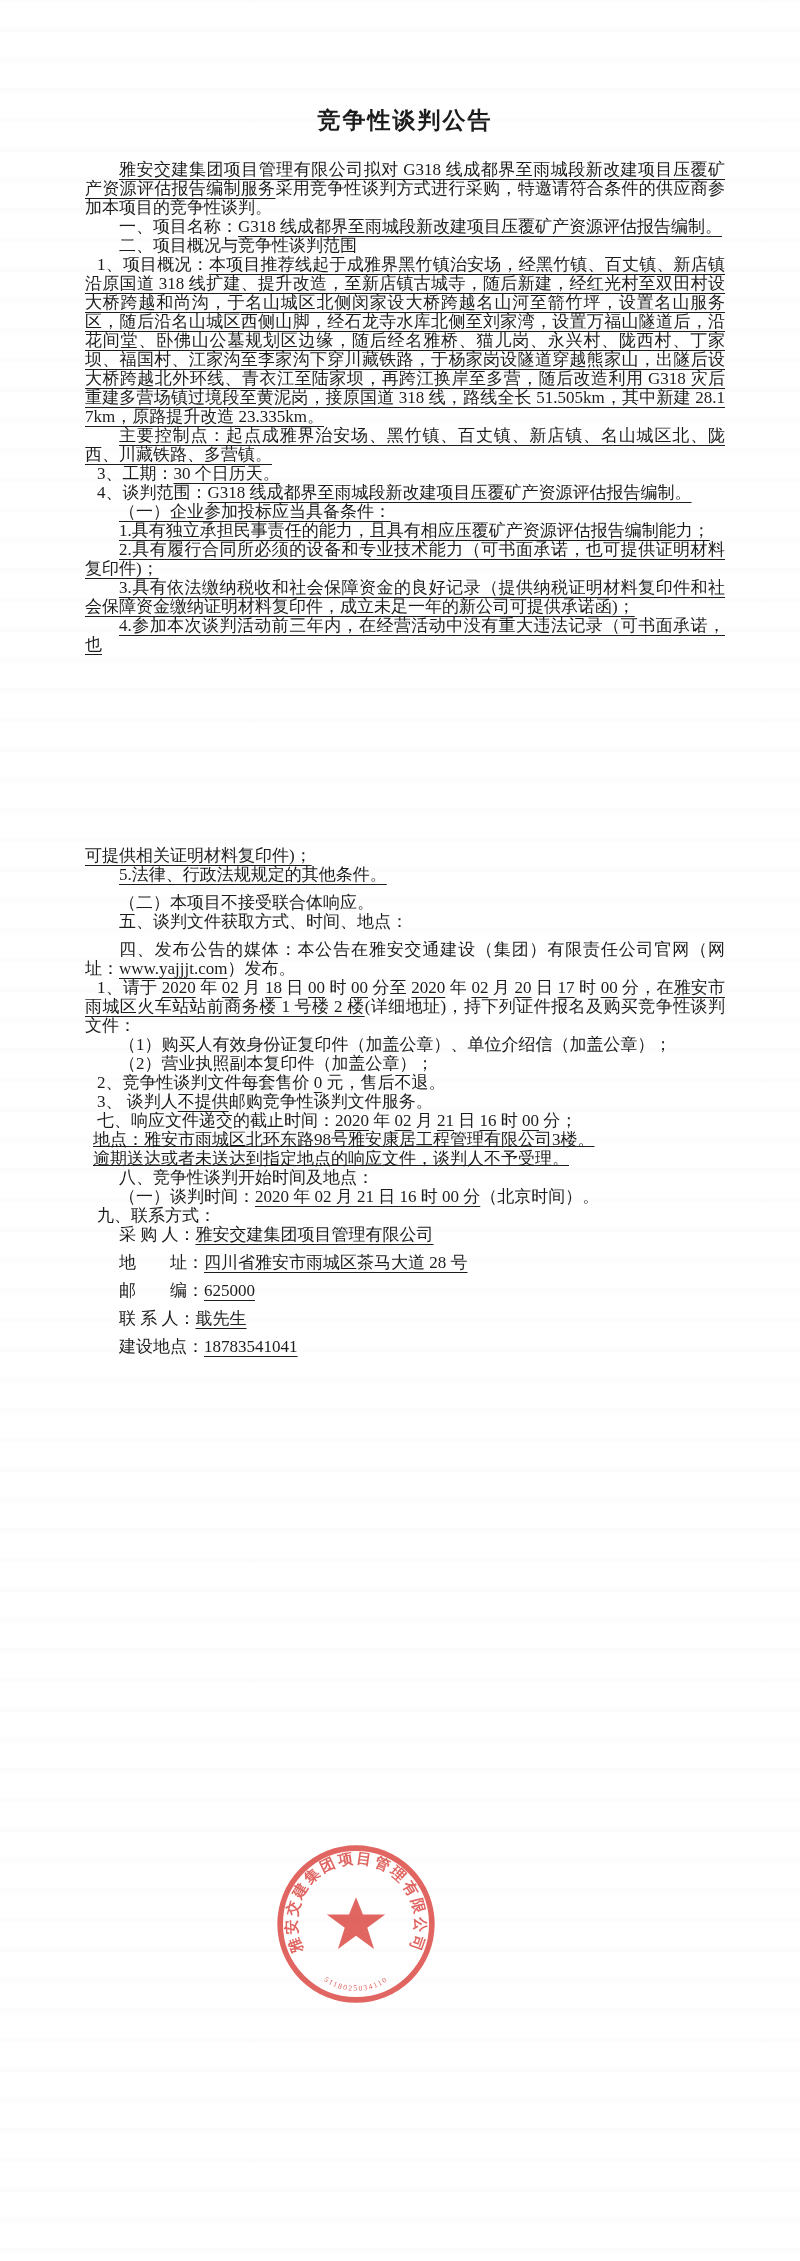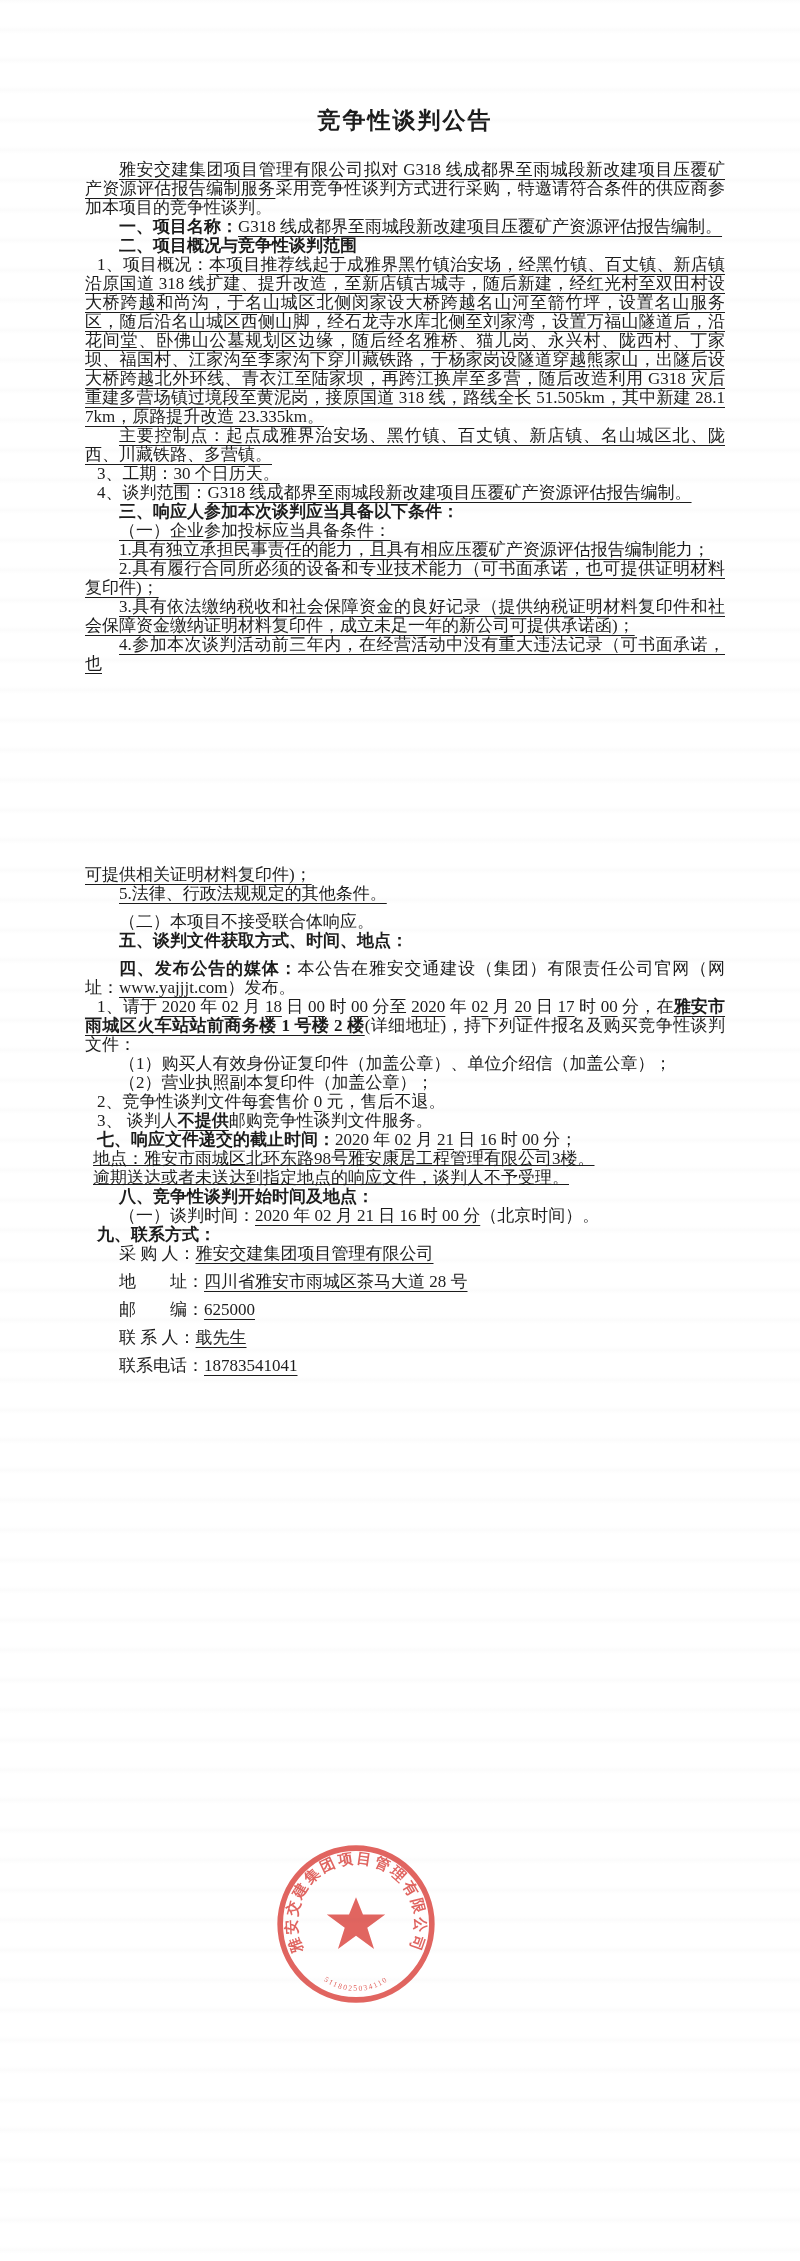--- a/index.html
+++ b/index.html
@@ -33,21 +33,21 @@
     line-height:19px;
     text-align:justify;
     word-break:break-all;
   }
   
   p.i2{text-indent:34px;}
   p.i1{text-indent:12px;}
   p.i05{text-indent:8px;text-decoration:underline;}
   p.i0{text-indent:0;}
   p.sp{margin-top:9px !important;}
-  .b{font-weight:bold;}
+  .b{font-weight:normal;}
   .u{text-decoration:underline;text-underline-offset:4px;text-decoration-thickness:1px;}
   .page-gap{height:192px;}
   
   .seal{
     position:absolute;
     left:274px;top:1842px;
     width:164px;height:164px;
     opacity:0.88;
     mix-blend-mode:multiply;
     pointer-events:none;
@@ -60,21 +60,20 @@
 <div class="page">
   <h1 class="doc-title">竞争性谈判公告</h1>
   <div id="doc-body">
       <p class="i2"><span class="u">雅安交建集团项目管理有限公司拟对 G318 线成都界至雨城段新改建项目压覆矿产资源评估报告编制服务</span><span class="">采用竞争性谈判方式进行采购，特邀请符合条件的供应商参加本项目的竞争性谈判。</span></p>
       <p class="i2"><span class="b ">一、项目名称：</span><span class="u">G318 线成都界至雨城段新改建项目压覆矿产资源评估报告编制。</span></p>
       <p class="i2"><span class="b ">二、项目概况与竞争性谈判范围</span></p>
       <p class="i1"><span class="">1、项目概况：</span><span class="u">本项目推荐线起于成雅界黑竹镇治安场，经黑竹镇、百丈镇、新店镇沿原国道 318 线扩建、提升改造，至新店镇古城寺，随后新建，经红光村至双田村设大桥跨越和尚沟，于名山城区北侧闵家设大桥跨越名山河至箭竹坪，设置名山服务区，随后沿名山城区西侧山脚，经石龙寺水库北侧至刘家湾，设置万福山隧道后，沿花间堂、卧佛山公墓规划区边缘，随后经名雅桥、猫儿岗、永兴村、陇西村、丁家坝、福国村、江家沟至李家沟下穿川藏铁路，于杨家岗设隧道穿越熊家山，出隧后设大桥跨越北外环线、青衣江至陆家坝，再跨江换岸至多营，随后改造利用 G318 灾后重建多营场镇过境段至黄泥岗，接原国道 318 线，路线全长 51.505km，其中新建 28.17km，原路提升改造 23.335km。</span></p>
       <p class="i2"><span class="u">主要控制点：起点成雅界治安场、黑竹镇、百丈镇、新店镇、名山城区北、陇西、川藏铁路、多营镇。</span></p>
       <p class="i1"><span class="">3、工期：</span><span class="u">30 个日历天。</span></p>
       <p class="i1"><span class="">4、谈判范围：</span><span class="u">G318 线成都界至雨城段新改建项目压覆矿产资源评估报告编制。</span></p>
-      <p class="i2"><span class="b ">三、响应人参加本次谈判应当具备以下条件：</span></p>
       <p class="i2"><span class="u">（一）企业参加投标应当具备条件：</span></p>
       <p class="i2"><span class="u">1.具有独立承担民事责任的能力，且具有相应压覆矿产资源评估报告编制能力；</span></p>
       <p class="i2"><span class="u">2.具有履行合同所必须的设备和专业技术能力（可书面承诺，也可提供证明材料复印件)；</span></p>
       <p class="i2"><span class="u">3.具有依法缴纳税收和社会保障资金的良好记录（提供纳税证明材料复印件和社会保障资金缴纳证明材料复印件，成立未足一年的新公司可提供承诺函)；</span></p>
       <p class="i2"><span class="u">4.参加本次谈判活动前三年内，在经营活动中没有重大违法记录（可书面承诺，也</span></p>
       <div class="page-gap"></div>
       <p class="i0"><span class="u">可提供相关证明材料复印件)；</span></p>
       <p class="i2"><span class="u">5.法律、行政法规规定的其他条件。</span></p>
       <p class="i2 sp"><span class="">（二）本项目不接受联合体响应。</span></p>
       <p class="i2"><span class="b ">五、谈判文件获取方式、时间、地点：</span></p>
@@ -87,21 +86,21 @@
       <p class="i1"><span class="b ">七、响应文件递交的截止时间：</span><span class="u">2020</span><span class=""> 年 </span><span class="u">02</span><span class=""> 月 </span><span class="u">21</span><span class=""> 日 </span><span class="u">16</span><span class=""> 时 </span><span class="u">00</span><span class=""> 分；</span></p>
       <p class="i05"><span class="">地点：雅安市雨城区北环东路98号雅安康居工程管理有限公司3楼。</span></p>
       <p class="i05"><span class="">逾期送达或者未送达到指定地点的响应文件，谈判人不予受理。</span></p>
       <p class="i2"><span class="b ">八、竞争性谈判开始时间及地点：</span></p>
       <p class="i2"><span class="">（一）谈判时间：</span><span class="u">2020 年 02 月 21 日 16 时 00 分</span><span class="">（北京时间）。</span></p>
       <p class="i1"><span class="b ">九、联系方式：</span></p>
       <p class="i2"><span class="">采 购 人：</span><span class="u">雅安交建集团项目管理有限公司</span></p>
       <p class="i2 sp"><span class="">地　　址：</span><span class="u">四川省雅安市雨城区茶马大道 28 号</span></p>
       <p class="i2 sp"><span class="">邮　　编：</span><span class="u">625000</span></p>
       <p class="i2 sp"><span class="">联 系 人：</span><span class="u">戢先生 </span></p>
-      <p class="i2 sp"><span class="">联系电话：</span><span class="u">18783541041</span></p>
+      <p class="i2 sp"><span class="">建设地点：</span><span class="u">18783541041</span></p>
     </div>
 </div>
 
 <svg class="seal" viewBox="0 0 160 160" xmlns="http://www.w3.org/2000/svg">
   <defs>
     <path id="seal-arc-top" d="M 26,100 A 58,58 0 1 1 134,100" fill="none"></path>
     <path id="seal-arc-bottom" d="M 30,110 A 53,53 0 0 0 130,110" fill="none"></path>
   </defs>
   <circle cx="80" cy="80" r="74" fill="none" stroke="#dd4f4a" stroke-width="5.5"></circle>
   <polygon fill="#dd4f4a" points="80,54 86.8,70.7 108.5,70.7 91,83.6 97.6,104.3 80,91.5 62.4,104.3 69,83.6 51.5,70.7 73.2,70.7"></polygon>

